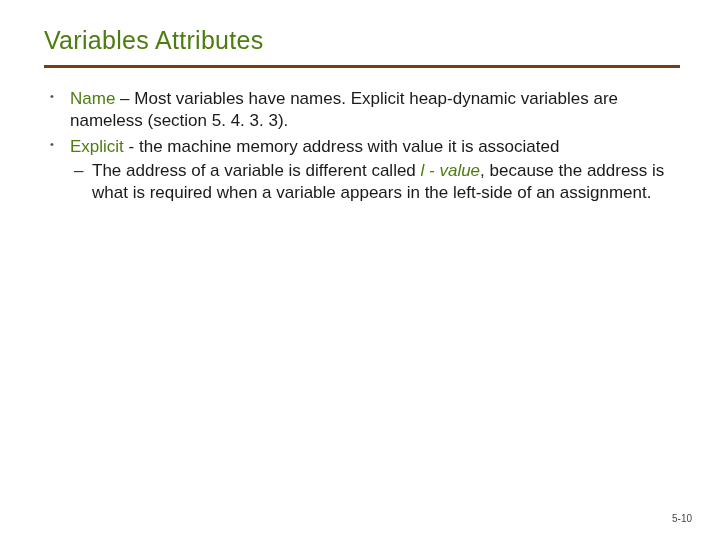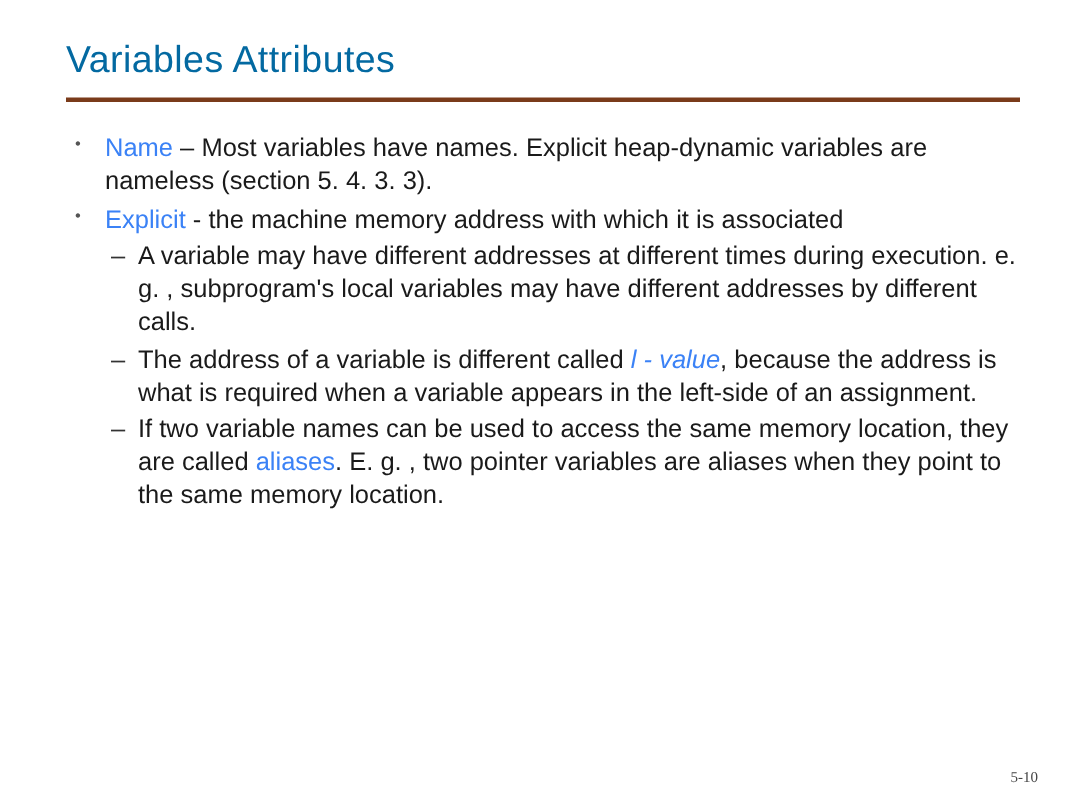--- a/index.html
+++ b/index.html
@@ -14,21 +14,21 @@
   .slide {
     box-sizing: border-box;
     width: 720px;
     height: 540px;
     padding: 26px 40px 20px 44px;
     position: relative;
   }
   .title {
     font-size: 25px;
     letter-spacing: 0.3px;
-    color: #0369a1;
+    color: #4d7c0f;
     margin-bottom: 10px;
   }
   .rule {
     border: none;
     border-top: 3px solid #7a3b1a;
     margin: 0 0 20px 0;
   }
   ul.lvl1 {
     list-style: none;
     margin: 0;
@@ -57,51 +57,47 @@
     position: relative;
     margin-bottom: 2px;
   }
   ul.lvl2 > li::before {
     content: "\2013";
     position: absolute;
     left: -18px;
     top: 0;
     color: #333;
   }
-  .accent { color: #3b82f6; }
+  .accent { color: #4d7c0f; }
   .italic { font-style: italic; }
   .pagenum {
     position: absolute;
     right: 28px;
     bottom: 16px;
     font-size: 10px;
     color: #444;
-    font-family: Liberation Serif, serif;
+    font-family: Liberation Sans, sans-serif;
   }
 </style>
 </head>
 <body>
 
 <div class="slide">
 
   <div class="title">Variables Attributes</div>
   <hr class="rule">
 
   <ul class="lvl1">
     <li>
       <span class="accent">Name</span><span> – Most variables have names. Explicit heap-dynamic variables are nameless (section 5. 4. 3. 3).</span>
     </li>
     <li>
-      <span class="accent">Explicit</span><span> - the machine memory address with which it is associated</span>
+      <span class="accent">Explicit</span><span> - the machine memory address with value it is associated</span>
       <ul class="lvl2">
-        <li>A variable may have different addresses at different times during execution. e. g. , subprogram's local variables may have different addresses by different calls.</li>
         <li>
           <span>The address of a variable is different called </span><span class="accent italic">l - value</span><span>, because the address is what is required when a variable appears in the left-side of an assignment.</span>
-        </li>
-        <li>
-          <span>If two variable names can be used to access the same memory location, they are called </span><span class="accent">aliases</span><span>. E. g. , two pointer variables are aliases when they point to the same memory location.</span>
         </li>
       </ul>
     </li>
   </ul>
 
   <div class="pagenum">5-10</div>
 </div>
 
 </body></html>

